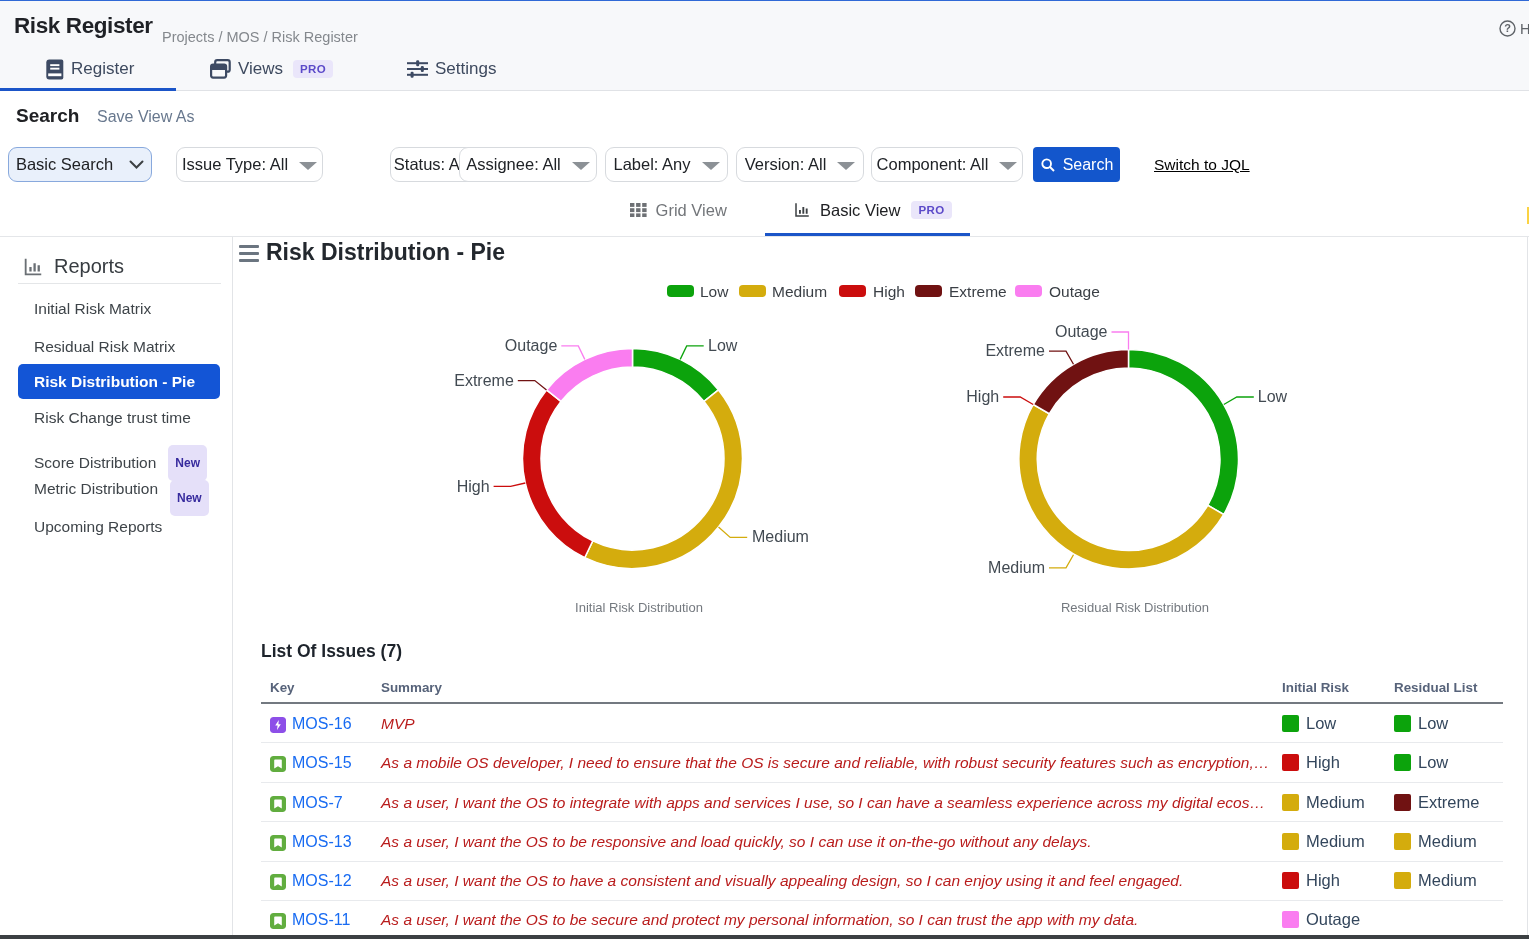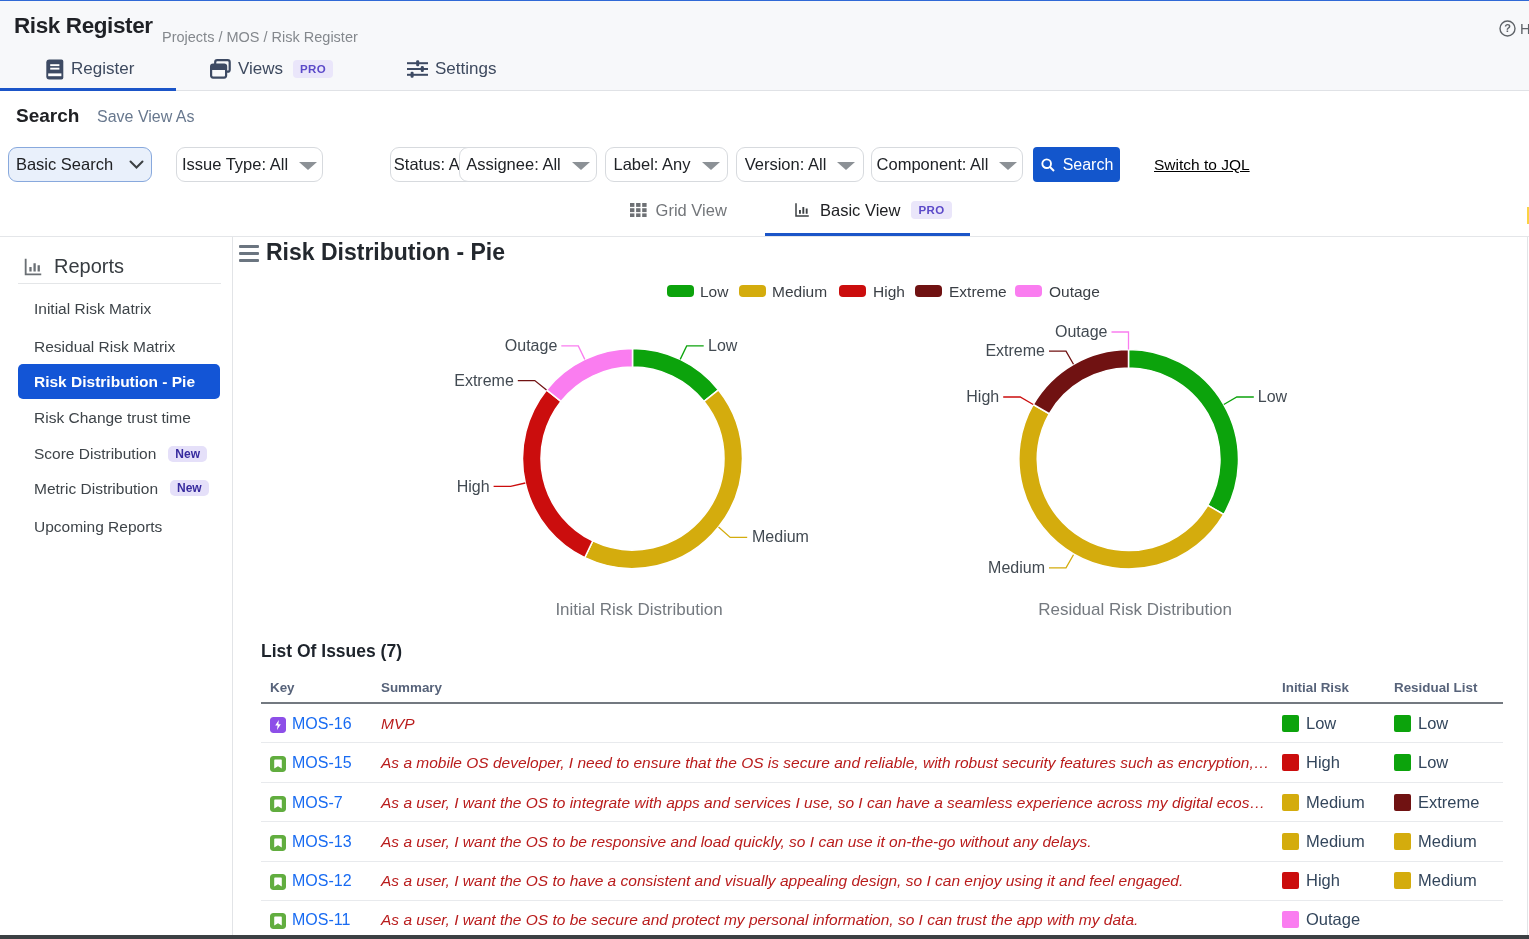--- a/index.html
+++ b/index.html
@@ -46,33 +46,33 @@
 #sidebar { position:absolute; left:0; top:237px; width:233px; height:698px; background:#fff;
   border-right:1px solid #e2e4e7; }
 #rpt-head { position:absolute; left:22px; top:255px; display:flex; align-items:center; gap:10px;
   font-size:20px; color:#373c41; }
 #rpt-line { position:absolute; left:18px; top:283px; width:203px; height:1px; background:#e4e6e8; }
 .mitem { position:absolute; left:34px; font-size:15.5px; color:#3e4449; }
 #sel { position:absolute; left:18px; top:364px; width:202px; height:35px; background:#1355d6;
   border-radius:5px; color:#fff; font-weight:700; font-size:15.5px; display:flex; align-items:center;
   padding-left:16px; }
 .newb { background:#e5e0f9; color:#372b9e; font-weight:700; font-size:12px; border-radius:5px;
-  padding:1px 7px; margin-left:12px; }
+  padding:11px 7px; margin-left:12px; }
 
 
 #burger { position:absolute; left:239px; top:245px; width:19.5px; height:17px; }
 #burger div { height:2.7px; background:#6b7580; border-radius:1px; margin-bottom:4.4px; }
 #ctitle { position:absolute; left:266px; top:239px; font-size:23px; font-weight:700; color:#23282e; }
 
 
 .lsw { position:absolute; top:285px; width:27px; height:12px; border-radius:4px; }
 .ltx { position:absolute; top:283px; font-size:15.5px; color:#3a3f45; }
 
 
-.cap { position:absolute; top:600px; font-size:17px; color:#74797f; width:300px; text-align:center; }
+.cap { position:absolute; top:600px; font-size:13px; color:#74797f; width:300px; text-align:center; }
 
 
 #loi { position:absolute; left:261px; top:641px; font-size:17.5px; font-weight:700; color:#1d232b; }
 .th { position:absolute; top:680px; font-size:13.4px; font-weight:700; color:#57637a; }
 #thline { position:absolute; left:261px; top:702px; width:1242px; height:1.6px; background:#737980; }
 .rowline { position:absolute; left:261px; width:1242px; height:1px; background:#e8eaed; }
 .keyicon { position:absolute; width:16px; height:16px; border-radius:3px; }
 .keylink { position:absolute; font-size:16px; color:#186bf2; }
 .summ { position:absolute; left:381px; font-size:15.5px; color:#b91c1c; white-space:nowrap;font-style:italic; }
 .risk { position:absolute; display:flex; align-items:center; gap:7px; font-size:16.5px; color:#33465c; }

